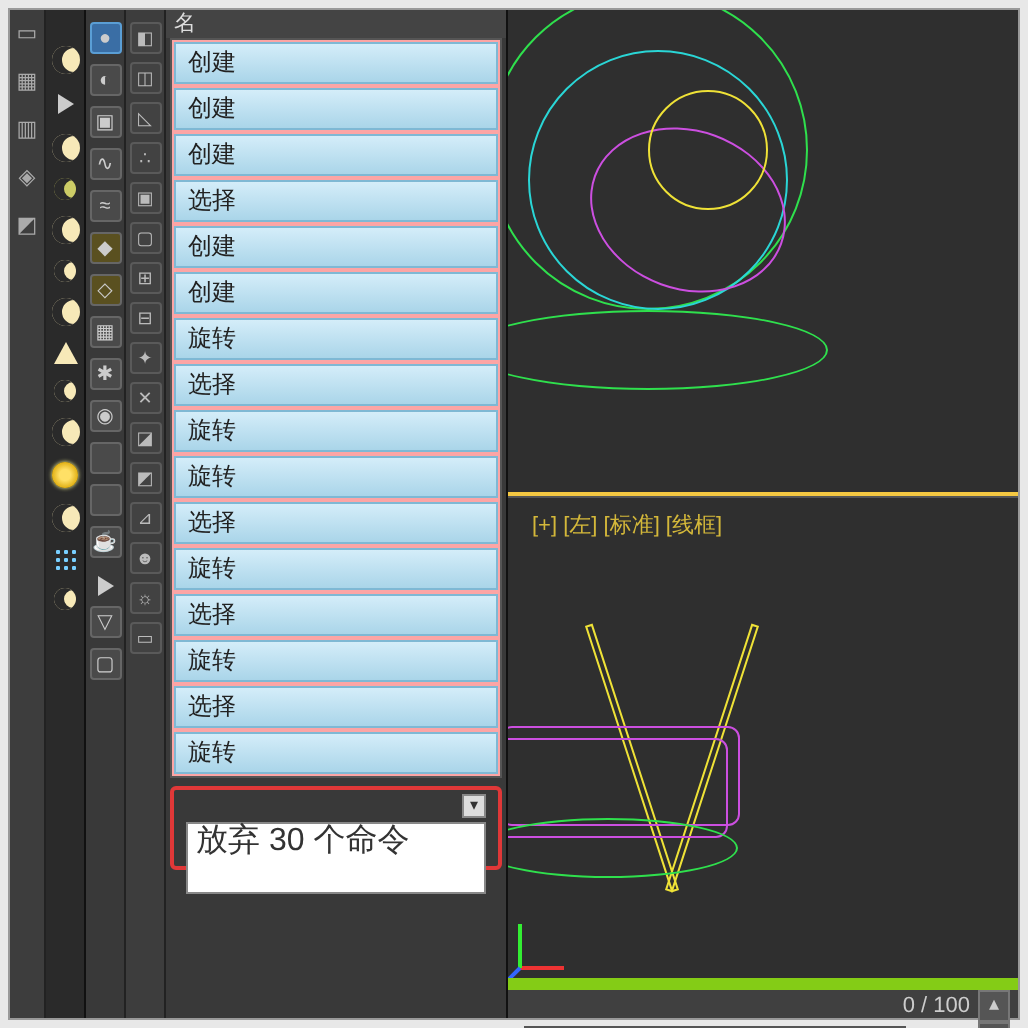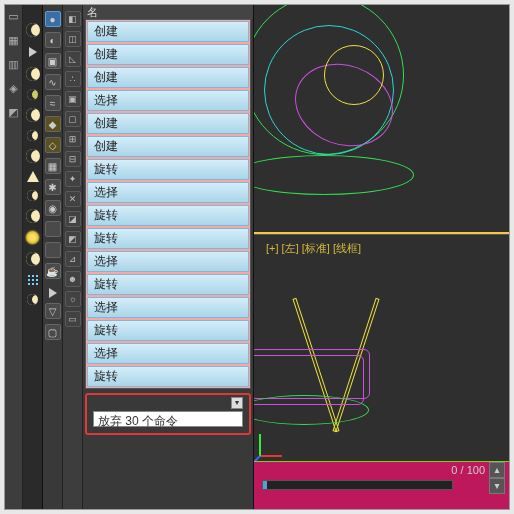--- a/index.html
+++ b/index.html
@@ -20,30 +20,30 @@
 .ti.y{background:#5a5020}
 .arrow-r{width:0;height:0;border-top:5px solid transparent;border-bottom:5px solid transparent;border-left:8px solid #ccc;margin-top:4px}
 .c4{width:20px;background:#3d3d3d;border-right:1px solid #222;display:flex;flex-direction:column;align-items:center;padding-top:6px;gap:4px}
 .ti2{width:16px;height:16px;background:#424242;border:1px solid #5a5a5a;border-radius:2px;display:flex;align-items:center;justify-content:center;color:#bbb;font-size:9px}
 .center{flex:0 0 170px;background:#393939;display:flex;flex-direction:column}
 .hdr{height:14px;background:#444;color:#ddd;font-size:11px;padding-left:4px;line-height:14px}
 .histwrap{border:1px solid #555;background:#fca5a5;margin:0 2px}
 .hist{display:flex;flex-direction:column}
 .hrow{height:21px;background:linear-gradient(#d4edf9,#aad5e9);border:1px solid #7fb8d4;margin:1px;padding-left:6px;line-height:19px;color:#222;font-size:12px;cursor:pointer}
 .redbox{border:2px solid #e03838;border-radius:3px;margin:4px 2px 2px 2px;height:42px;position:relative}
-.inputrow{position:absolute;left:6px;right:6px;top:16px;height:16px;background:#fff;border:1px solid #888;padding:0 4px;line-height:18px;font-size:12px;color:#333}
+.inputrow{position:absolute;left:6px;right:6px;top:16px;height:36px;background:#fff;border:1px solid #888;padding:0 4px;line-height:18px;font-size:16px;color:#333}
 .redbox .drop{position:absolute;right:6px;top:2px;width:12px;height:12px;background:#ddd;border:1px solid #888;font-size:8px;text-align:center;line-height:10px;color:#333}
 .status{height:18px;color:#f5c842;font-size:12px;padding-left:4px;line-height:18px}
 .right{flex:1;background:#2b2b2b;display:flex;flex-direction:column;border-left:1px solid #111}
 .vp{flex:1;position:relative;overflow:hidden;background:#2f2f2f}
 .vp.top{border-bottom:2px solid #f5c842}
 .vp.bot{border-top:1px solid #555}
 .wire{position:absolute;border:1px solid;border-radius:50%}
 .vlabel{position:absolute;top:6px;left:12px;color:#d4b83a;font-size:11px}
-.timeline{height:48px;background:#be185d;border-top:1px solid #84cc16;position:relative}
+.timeline{height:20px;background:#404040;border-top:6px solid #84cc16;position:relative}
 .tcount{position:absolute;right:24px;top:2px;color:#ccc;font-size:11px}
 .tbar{position:absolute;left:8px;right:56px;top:18px;height:10px;background:#222;border:1px solid #555}
 .tbar-fill{height:100%;width:2%;background:#5a9ed5}
 .sarrow{position:absolute;width:16px;height:16px;background:#555;border:1px solid #777;color:#ccc;font-size:10px;text-align:center;line-height:14px}
 .axis{position:absolute;bottom:6px;left:6px}
 .axis .ax{position:absolute;width:22px;height:2px;transform-origin:left center}
 </style>
 </head>
 <body>
 

